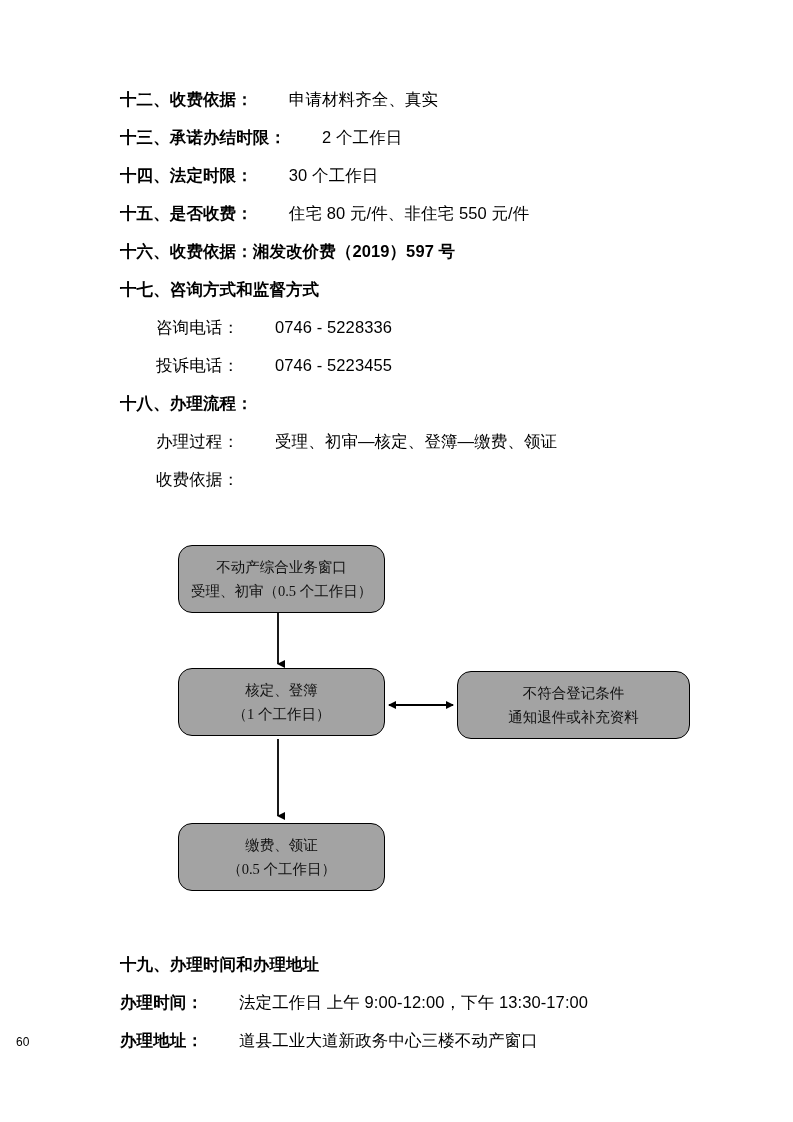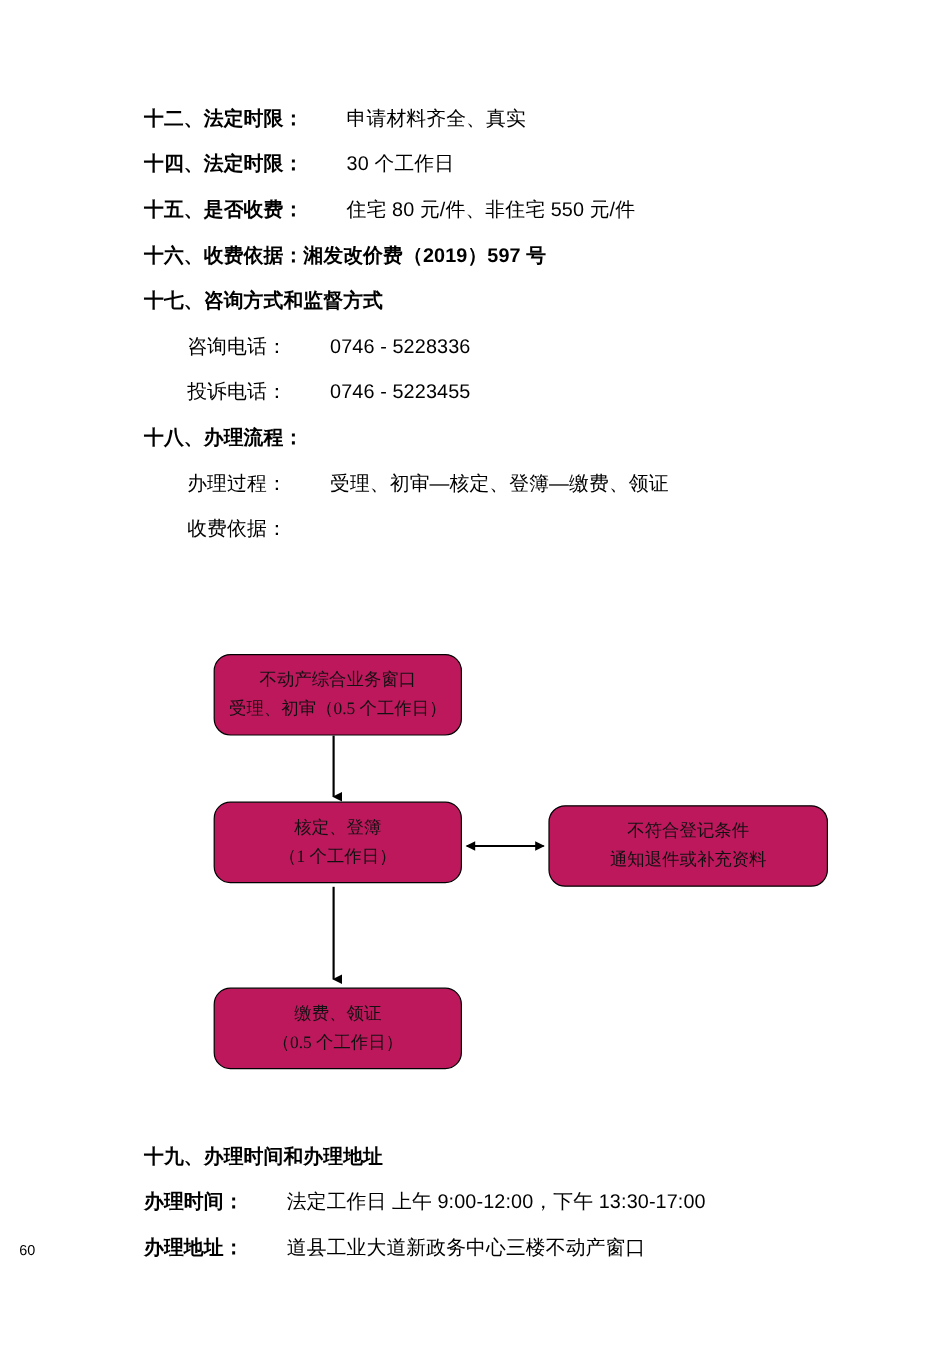--- a/index.html
+++ b/index.html
@@ -60,21 +60,21 @@
     width: 793px;
     height: 1122px;
     pointer-events: none;
   }
 
   .node {
     position: absolute;
     box-sizing: border-box;
     border: 1.6px solid #000;
     border-radius: 14px;
-    background: #be185d;
+    background: #a3a3a3;
     display: flex;
     flex-direction: column;
     align-items: center;
     justify-content: center;
     font-family: "Liberation Serif", serif;
     font-size: 14.5px;
     line-height: 24px;
     color: #111;
     text-align: center;
     pointer-events: auto;
@@ -108,23 +108,26 @@
   }
 </style>
 </head>
 <body>
 
 <div class="page">
 
   <div class="content">
 
     <div class="line">
-      <span class="lead">十二、法定时限：</span><span class="val">申请材料齐全、真实</span>
-    </div>
-
+      <span class="lead">十二、收费依据：</span><span class="val">申请材料齐全、真实</span>
+    </div>
+
+    <div class="line">
+      <span class="lead">十三、承诺办结时限：</span><span class="val">2 个工作日</span>
+    </div>
 
     <div class="line">
       <span class="lead">十四、法定时限：</span><span class="val">30 个工作日</span>
     </div>
 
     <div class="line">
       <span class="lead">十五、是否收费：</span><span class="val">住宅 80 元/件、非住宅 550 元/件</span>
     </div>
 
     <div class="line bold">

